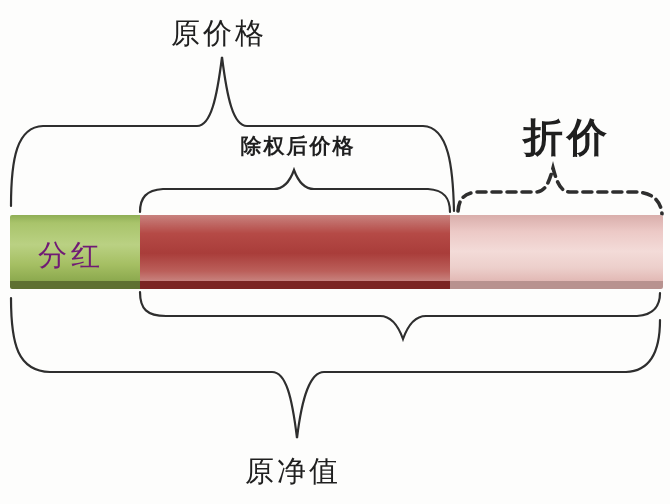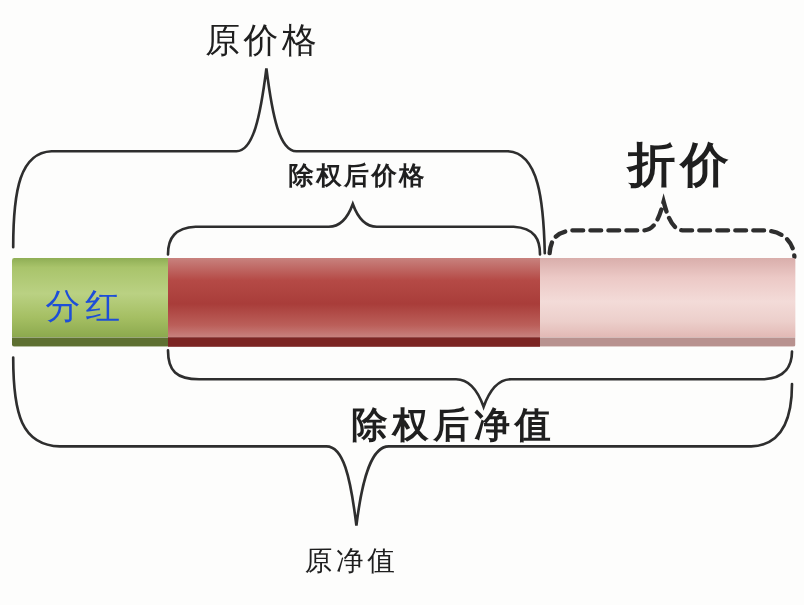--- a/index.html
+++ b/index.html
@@ -31,23 +31,23 @@
     left:450px; width:213px;
     background: linear-gradient(180deg,#d9aeab 0%,#ecc9c6 25%,#f3dbd8 55%,#eccfcb 80%,#e2b9b5 100%);
     border-bottom:8px solid #b8928f;
     border-radius:0 2px 2px 0;
   }
 
   .lbl { position:absolute; transform:translateX(-50%); white-space:nowrap; color:#1f1f1f; }
   .lbl-original-price   { left:219px; top:14px;  font-size:29px; letter-spacing:3px; }
   .lbl-exrights-price   { left:298px; top:132px; font-size:21px; font-weight:bold; letter-spacing:2px; }
   .lbl-discount         { left:567px; top:110px; font-size:40px; font-weight:bold; letter-spacing:4px; }
-  .lbl-dividend         { left:71px;  top:236px; font-size:29px; letter-spacing:4px; color:#1d4ed8; }
+  .lbl-dividend         { left:71px;  top:236px; font-size:29px; letter-spacing:4px; color:#701a75; }
   .lbl-exrights-nav     { left:378px; top:334px; font-size:30px; font-weight:bold; letter-spacing:4px; }
-  .lbl-original-nav     { left:293px; top:452px; font-size:23px; letter-spacing:3px; }
+  .lbl-original-nav     { left:293px; top:452px; font-size:29px; letter-spacing:3px; }
 </style>
 </head>
 <body>
 
 <div id="stage">
 
   <svg class="braces" viewBox="0 0 670 504" aria-hidden="true">
 
     <path class="brace" d="M 11 206 C 11 158 17 127 43 126 L 197 126 C 211 126 217 97 222 57 C 227 97 233 126 247 126 L 423 126 C 449 127 453 168 454 211"></path>
 
@@ -61,16 +61,15 @@
   </svg>
 
   <div class="seg seg-dividend"></div>
   <div class="seg seg-red"></div>
   <div class="seg seg-pink"></div>
 
   <div class="lbl lbl-original-price">原价格</div>
   <div class="lbl lbl-exrights-price">除权后价格</div>
   <div class="lbl lbl-discount">折价</div>
   <div class="lbl lbl-dividend">分红</div>
-  <div class="lbl lbl-exrights-nav">除权后净值</div>
   <div class="lbl lbl-original-nav">原净值</div>
 
 </div>
 
 </body></html>

